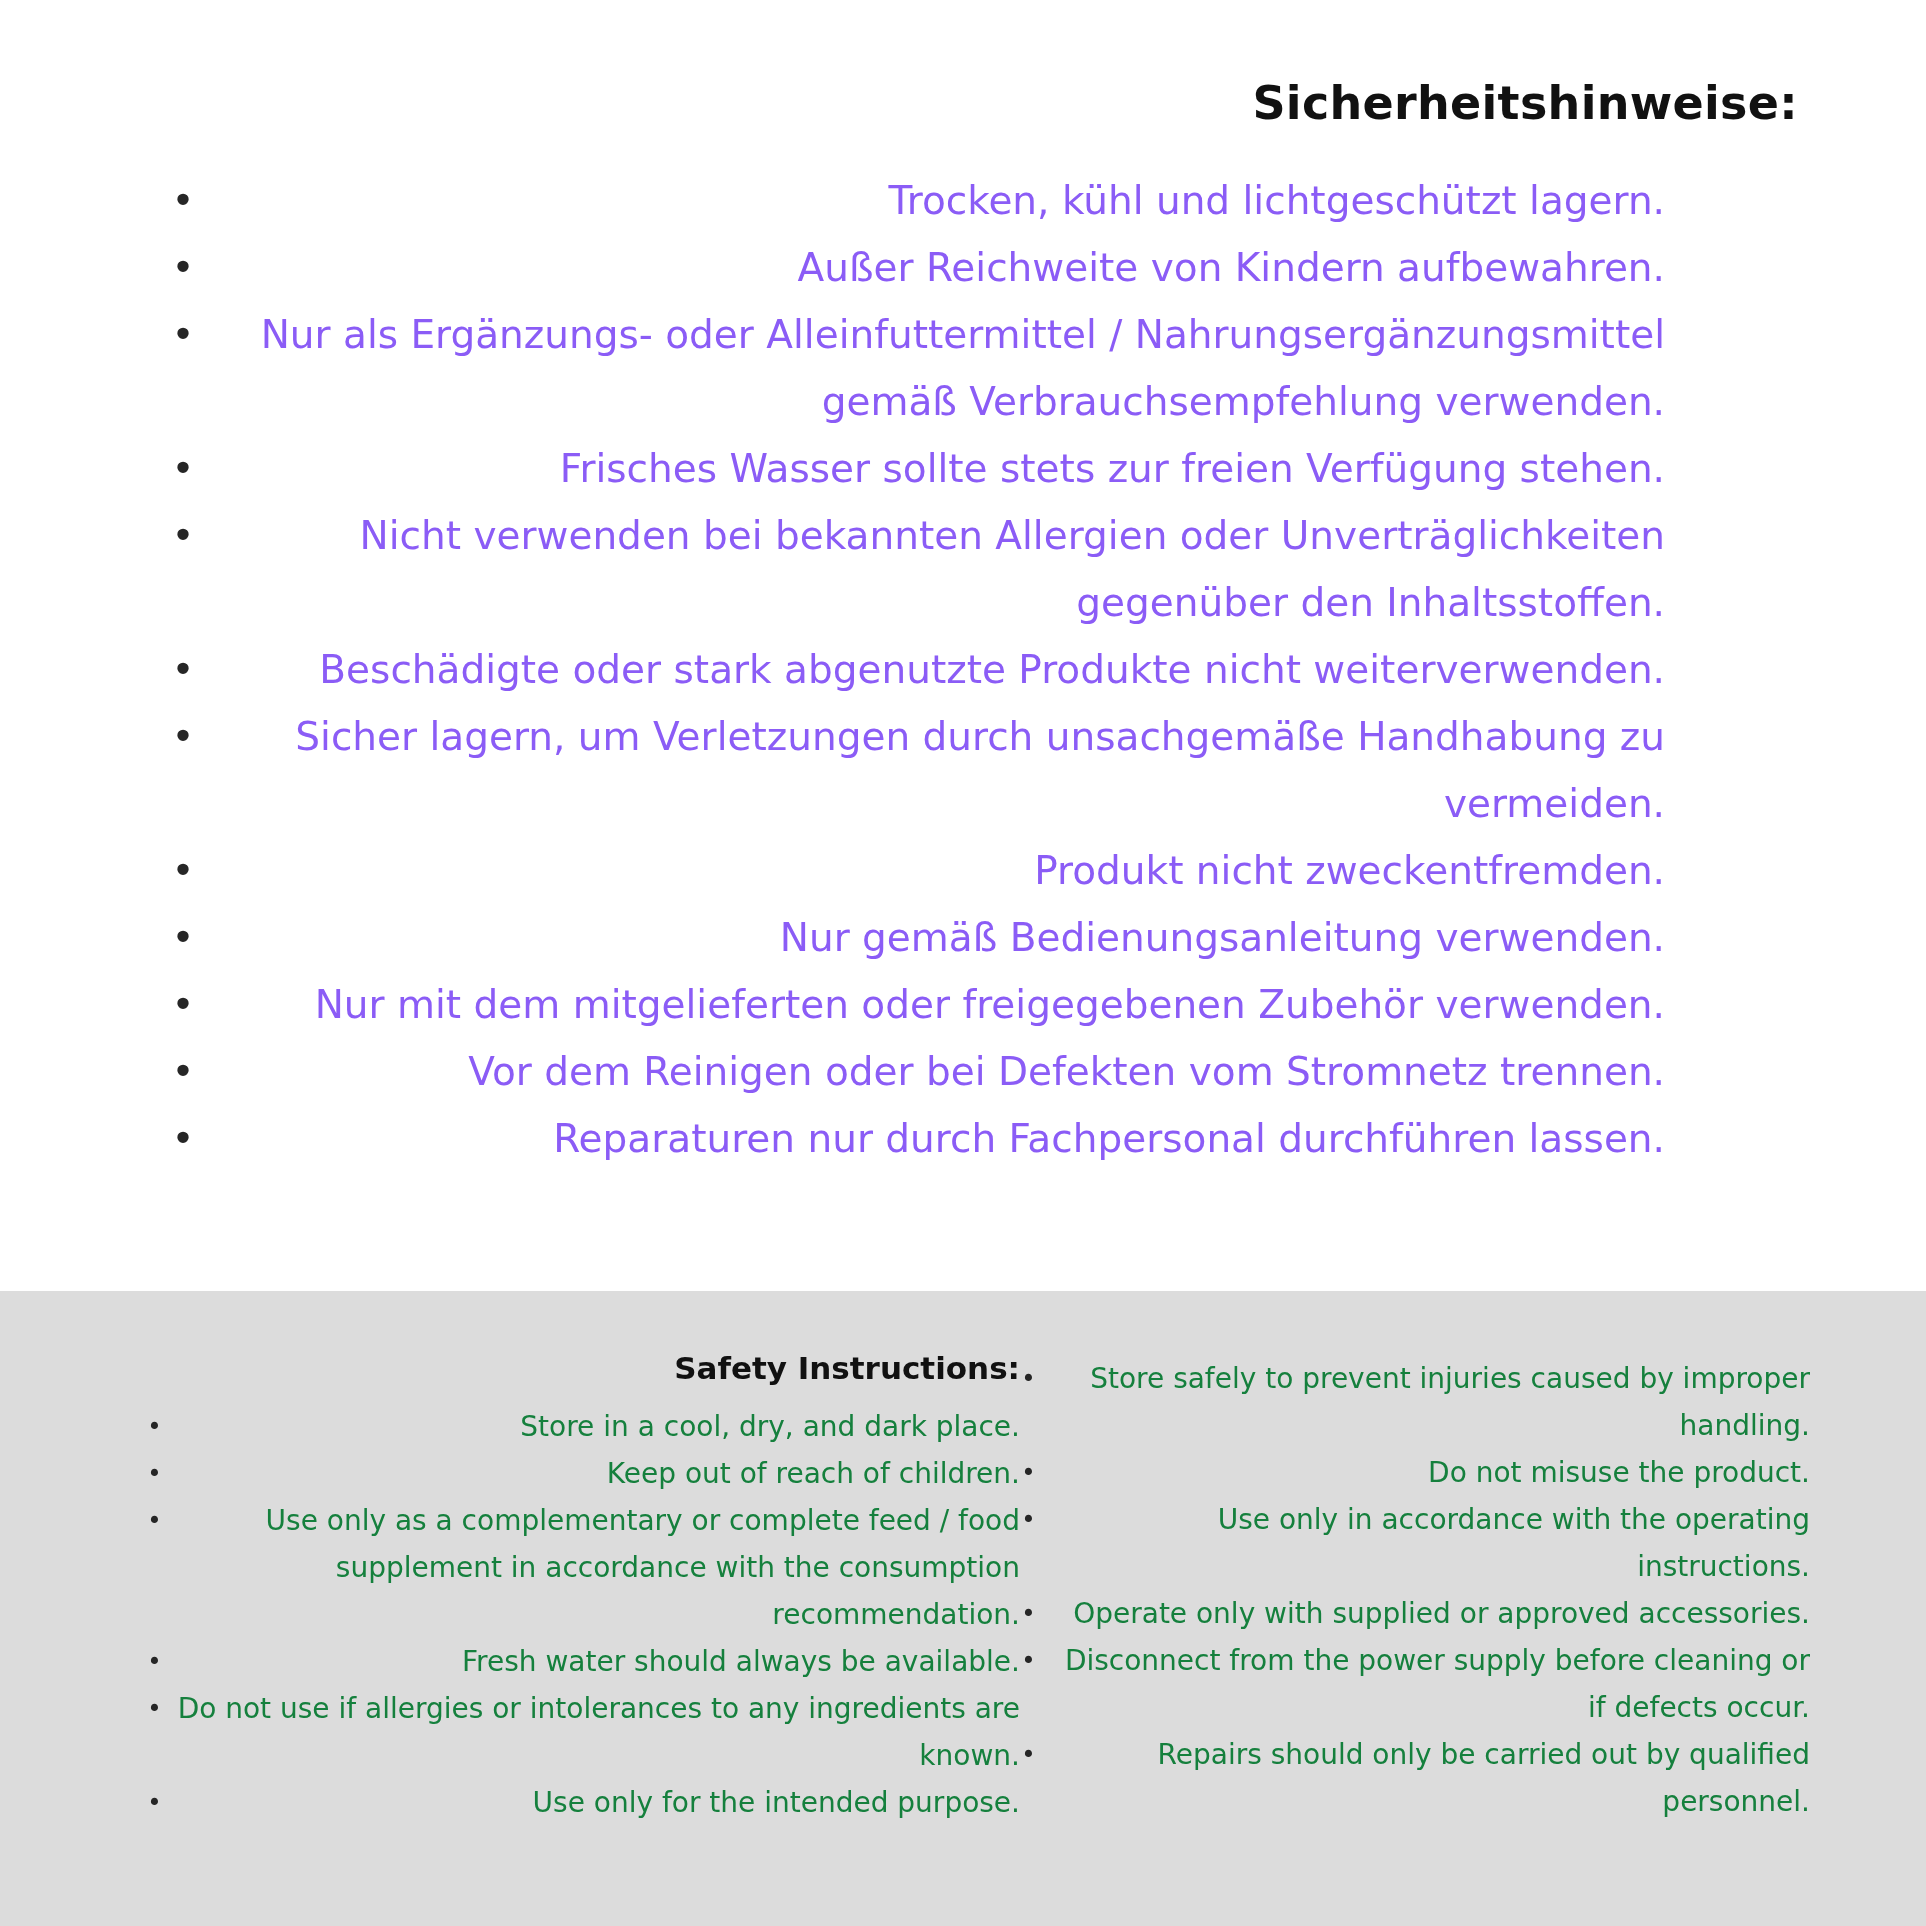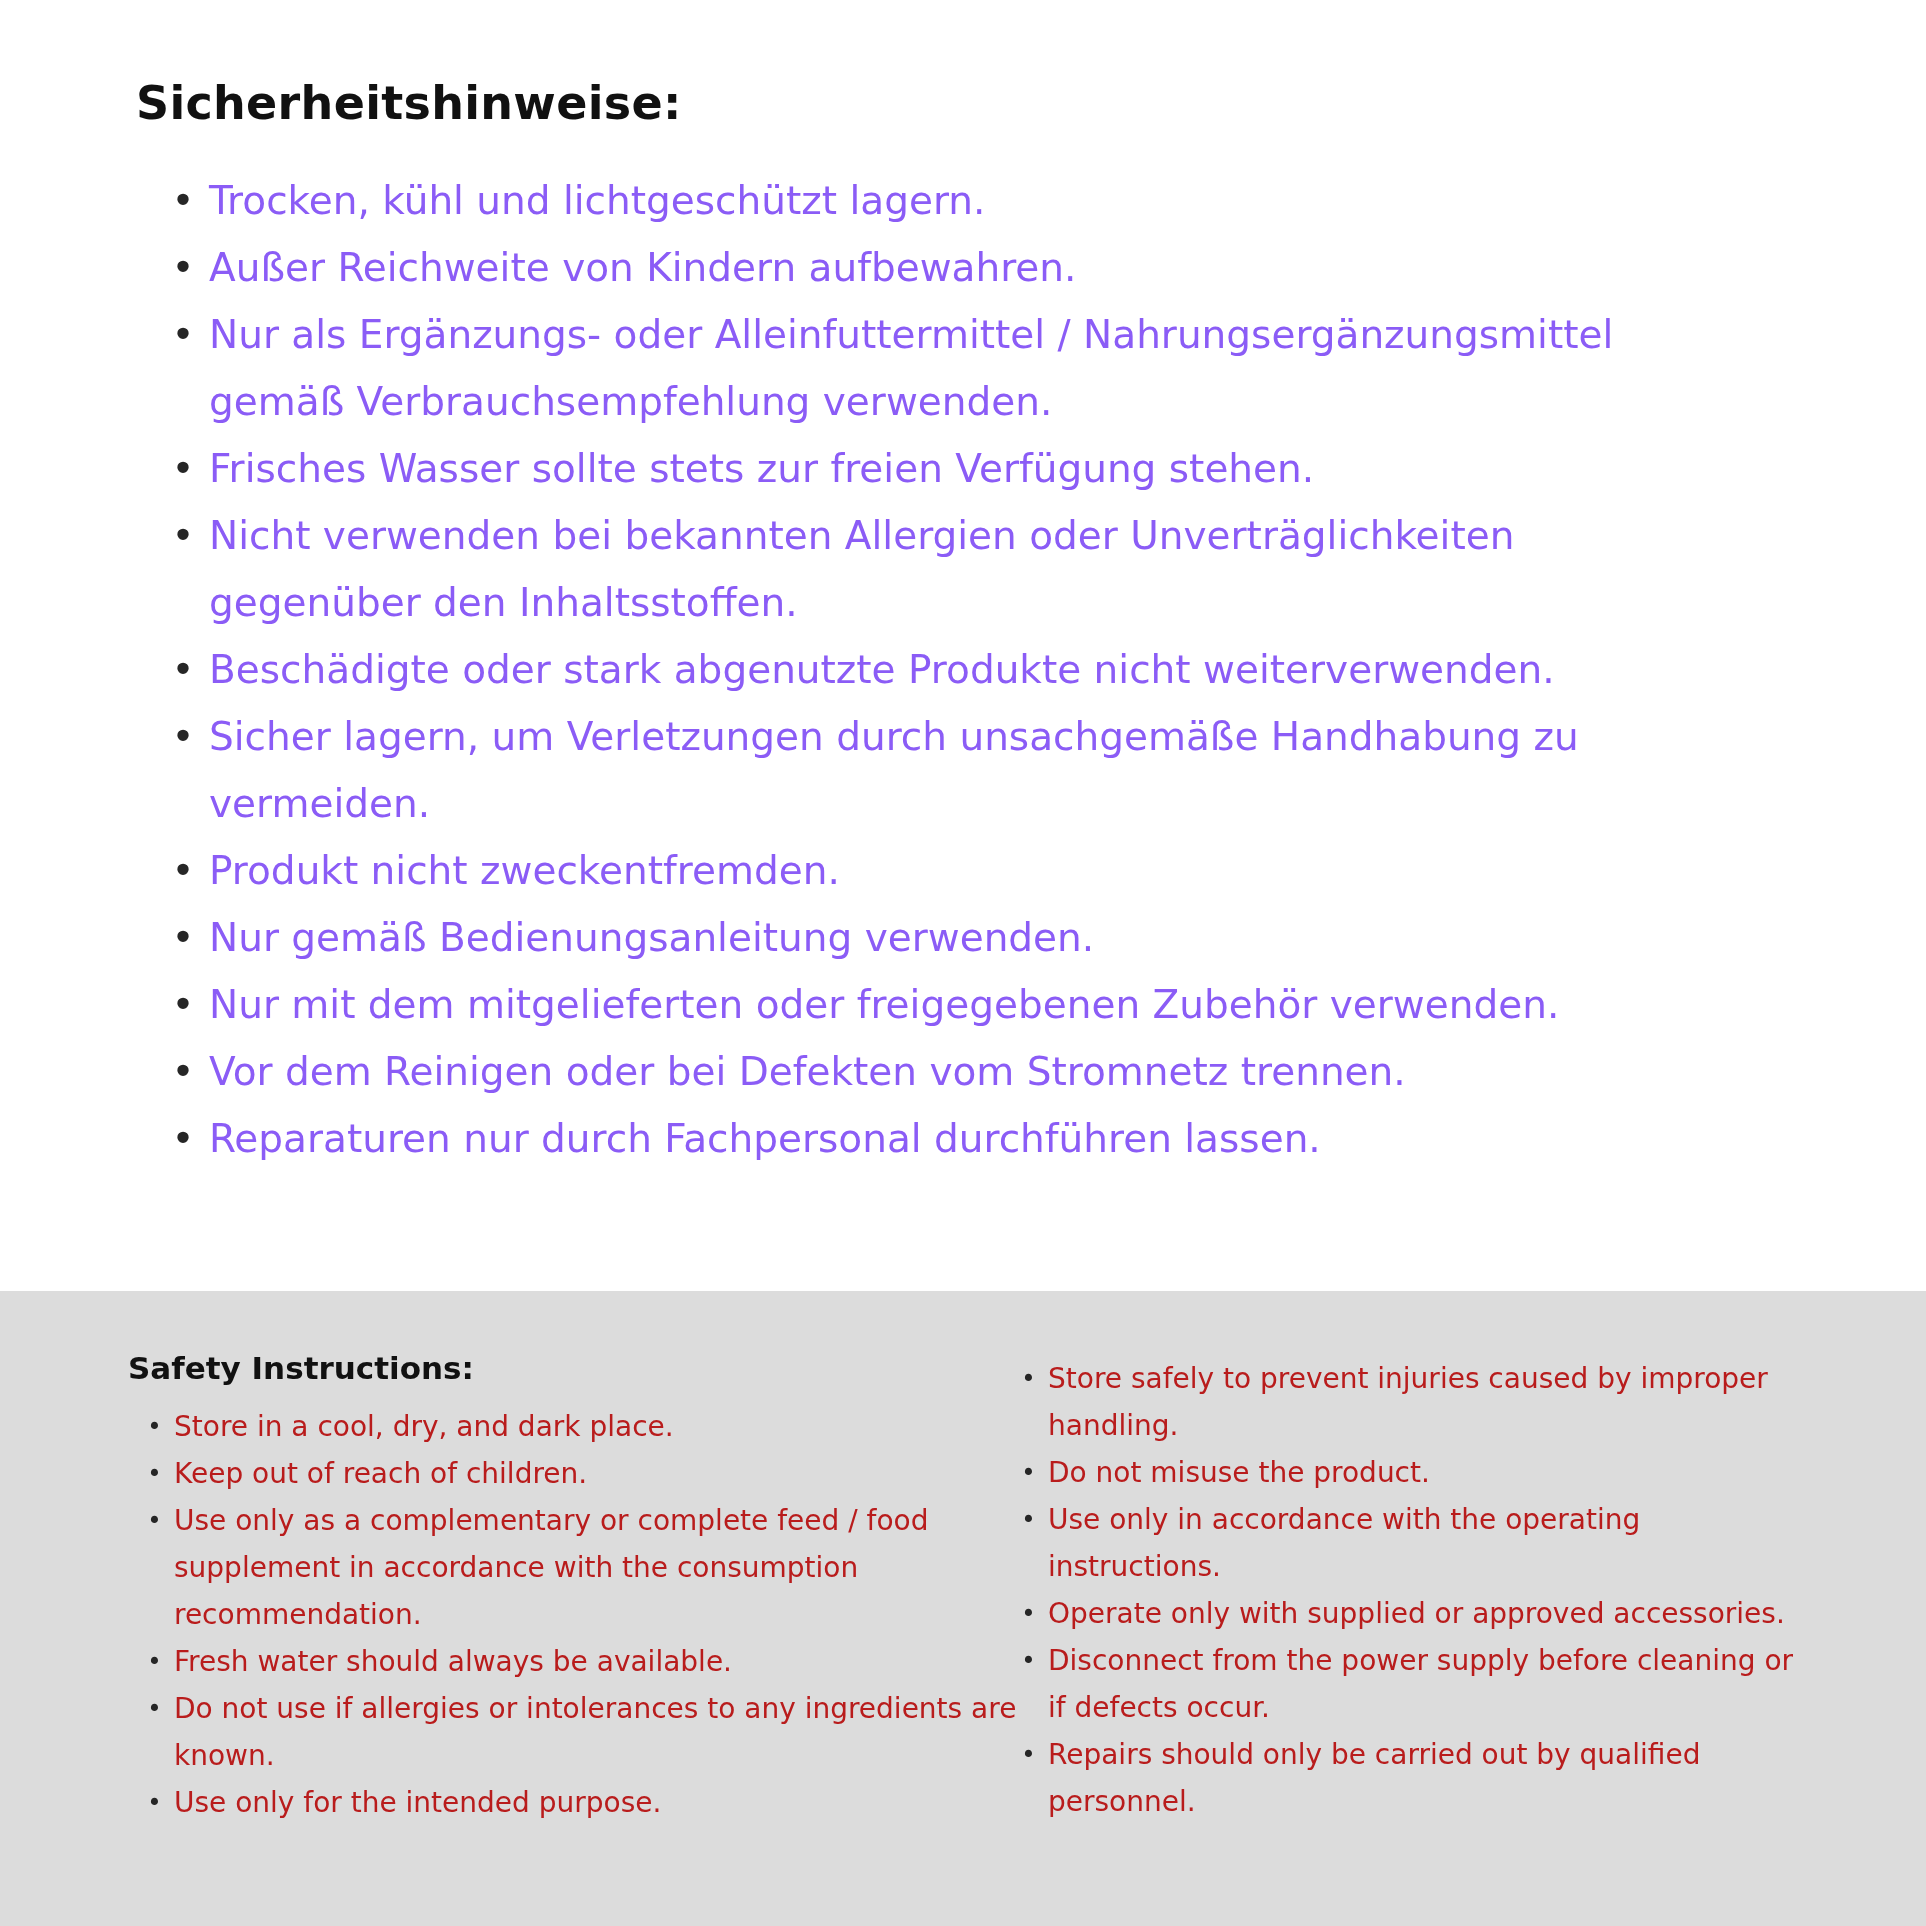--- a/index.html
+++ b/index.html
@@ -11,20 +11,21 @@
       font-family: "DejaVu Sans", "Liberation Sans", sans-serif;
       color: #1f1f1f;
       overflow: hidden;
     }
 
     .page {
       width: 1926px;
       height: 1926px;
       display: flex;
       flex-direction: column;
+      text-align: right;
     }
 
     
     .german-section {
       height: 1291px;
       background: #ffffff;
       padding: 76px 128px 0 136px;
       flex: 0 0 auto;
     }
 
@@ -83,21 +84,21 @@
       margin-left: 18px;
     }
 
     .col-right .english-list { margin-left: 0; margin-top: 5.1px; }
 
     .english-list li {
       position: relative;
       padding-left: 28px;
       font-size: 28px;
       line-height: 47px;
-      color: #b91c1c;
+      color: #15803d;
     }
 
     .english-list li::before {
       content: "\2022";
       position: absolute;
       left: 1.3px;
       top: 0;
       font-size: 24.4px;
       color: #262626;
     }

